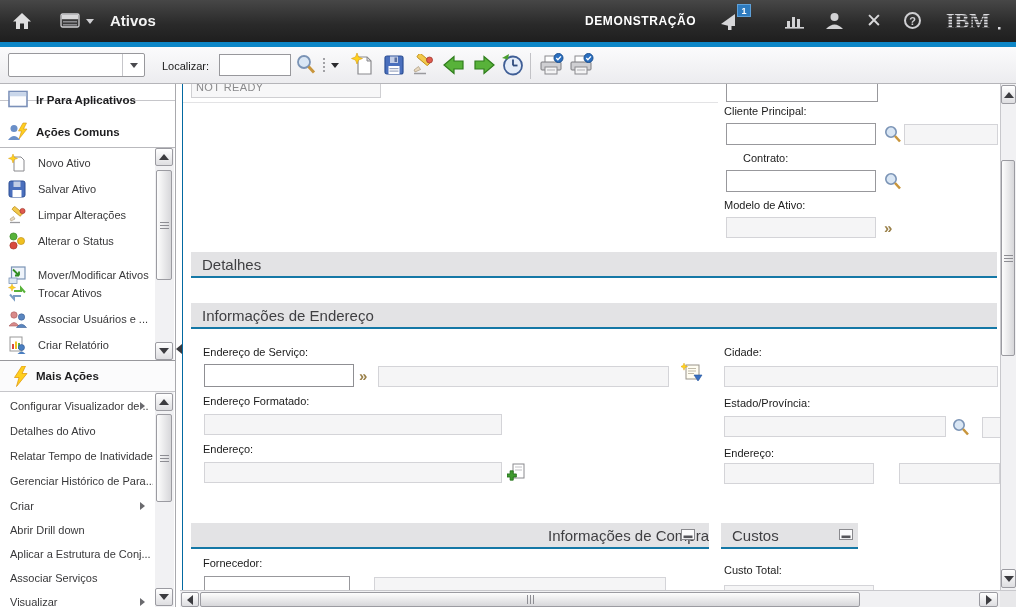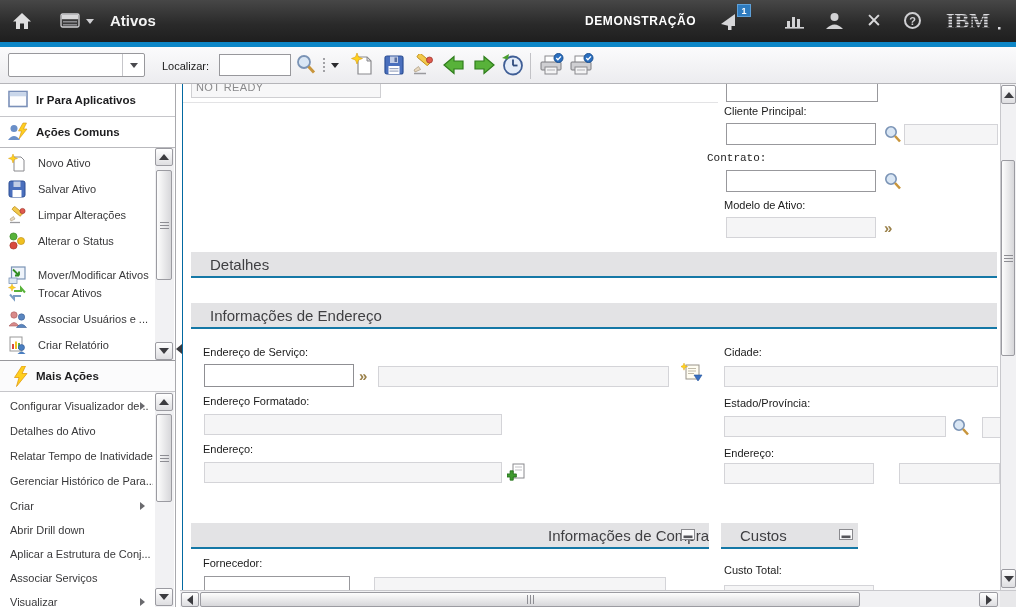--- a/index.html
+++ b/index.html
@@ -43,21 +43,21 @@
   .griph{width:7px;height:9px;background:repeating-linear-gradient(90deg,#8d8d93 0 1px,transparent 1px 3px);}
   .tri-up{width:0;height:0;border-left:5px solid transparent;border-right:5px solid transparent;border-bottom:6px solid #3c3c40;}
   .tri-dn{width:0;height:0;border-left:5px solid transparent;border-right:5px solid transparent;border-top:6px solid #3c3c40;}
   .tri-lf{width:0;height:0;border-top:5px solid transparent;border-bottom:5px solid transparent;border-right:6px solid #3c3c40;}
   .tri-rt{width:0;height:0;border-top:5px solid transparent;border-bottom:5px solid transparent;border-left:6px solid #3c3c40;}
 
   
   #main{left:182px;top:84px;width:982px;height:506px;background:#fff;border-left:1px solid #0369a1;overflow:hidden;}
   .lbl{font-size:11px;color:#1b1b1b;white-space:nowrap;}
   .ro{background:#f5f5f6;border:1px solid #d4d4d8;}
-  .sec{background:#e3e3e5;border-bottom:2px solid #1578a6;font-size:15px;color:#3f3f42;line-height:26px;padding-left:19px;white-space:nowrap;overflow:hidden;}
+  .sec{background:#e3e3e5;border-bottom:2px solid #1578a6;font-size:15px;color:#3f3f42;line-height:26px;padding-left:11px;white-space:nowrap;overflow:hidden;}
   .chev{color:#9a8049;font-size:15px;font-weight:bold;line-height:14px;}
 
   #vscroll{left:1000px;top:84px;width:16px;height:506px;background:#f1f1f3;border-left:1px solid #c8c8cc;}
   #hscroll{left:180px;top:590px;width:820px;height:17px;background:#f1f1f3;border-top:1px solid #c8c8cc;}
   #corner{left:1000px;top:590px;width:16px;height:17px;background:#e8e8ea;border-top:1px solid #c8c8cc;}
   .ctr{display:flex;align-items:center;justify-content:center;}
 </style>
 </head>
 <body>
 
@@ -203,21 +203,21 @@
         <rect x="2" y="9" width="20" height="8" rx="1" fill="#cfcfd2" stroke="#7a7a7e"></rect>
         <rect x="6" y="14" width="12" height="7" fill="#f4f4f5" stroke="#8a8a8e"></rect>
         <line x1="8" y1="17" x2="16" y2="17" stroke="#b0b0b4"></line>
         <circle cx="19.5" cy="5" r="4.5" fill="#2a6fc0" stroke="#1a4f90"></circle>
         <path d="M17.3,5 l1.6,1.8 3,-3.4" stroke="#fff" stroke-width="1.4" fill="none"></path>
       </svg>
     </div>
   </div>
 
   <div id="sidebar" class="abs">
-    <div class="abs" style="left:0;top:0;width:175px;height:33px;border-bottom:1px solid #c6c6ca;">
+    <div class="abs" style="left:0;top:0;width:175px;height:17px;border-bottom:1px solid #c6c6ca;">
       <span class="abs" style="left:8px;top:6px;">
         <svg width="21" height="19">
             <rect x="1" y="1.5" width="18" height="15" fill="#fdfdfe" stroke="#7a8fb8" stroke-width="1.6"></rect>
             <rect x="1.8" y="2.3" width="16.4" height="4" fill="#c9d6ea"></rect>
           </svg>
       </span>
       <span class="abs sb-head" style="left:36px;top:10px;">Ir Para Aplicativos</span>
     </div>
 
     <div class="abs" style="left:0;top:33px;width:175px;height:31px;border-bottom:1px solid #b9b9bd;">
@@ -361,21 +361,21 @@
     <div class="abs lbl" style="left:541px;top:21px;">Cliente Principal:</div>
     <input class="abs inp" style="left: 543px; top: 39px; width: 150px;">
     <div class="abs" style="left:700px;top:40px;">
       <svg width="20" height="20">
           <circle cx="8" cy="8" r="5.2" fill="#d9e6f4" stroke="#7a93b5" stroke-width="1.6"></circle>
           <line x1="12" y1="12" x2="17" y2="17.5" stroke="#c8953c" stroke-width="2.6"></line>
         </svg>
     </div>
     <div class="abs ro" style="left:721px;top:40px;width:94px;height:21px;"></div>
 
-    <div class="abs lbl" style="left:524px;top:68px;font-family:Liberation Mono, monospace;">Contrato:</div>
+    <div class="abs lbl" style="left:560px;top:68px;">Contrato:</div>
     <input class="abs inp" style="left: 543px; top: 86px; width: 150px;">
     <div class="abs" style="left:700px;top:87px;">
       <svg width="20" height="20">
           <circle cx="8" cy="8" r="5.2" fill="#d9e6f4" stroke="#7a93b5" stroke-width="1.6"></circle>
           <line x1="12" y1="12" x2="17" y2="17.5" stroke="#c8953c" stroke-width="2.6"></line>
         </svg>
     </div>
 
     <div class="abs lbl" style="left:541px;top:115px;">Modelo de Ativo:</div>
     <div class="abs ro" style="left:543px;top:133px;width:150px;height:21px;"></div>

